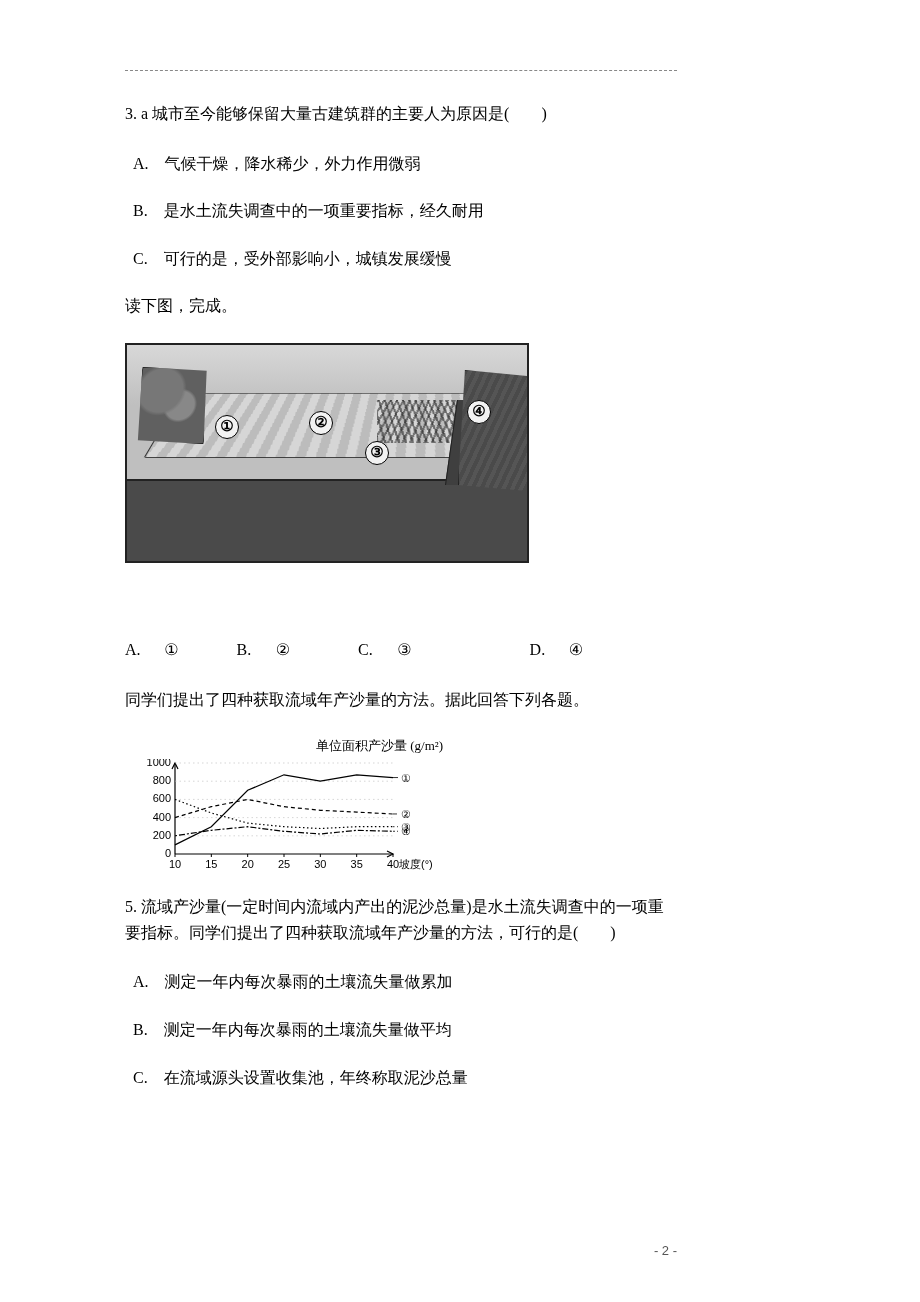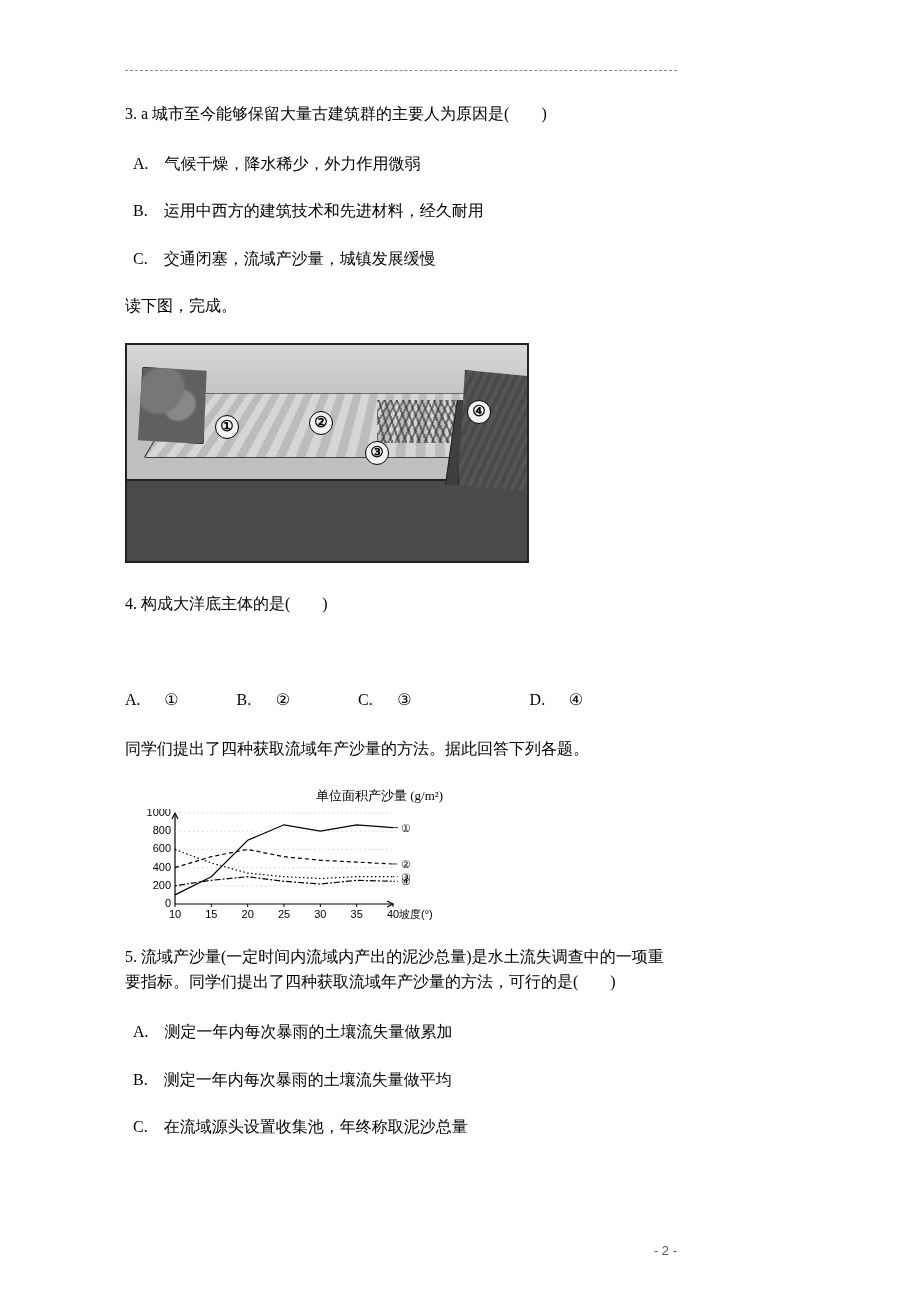--- a/index.html
+++ b/index.html
@@ -158,42 +158,41 @@
 </style>
 </head>
 <body>
 
 <div class="page">
 
   <div class="top-rule"></div>
 
   <p class="para">3. a 城市至今能够保留大量古建筑群的主要人为原因是(　　)</p>
   <p class="option">A.　气候干燥，降水稀少，外力作用微弱</p>
-  <p class="option">B.　运用中西方的建筑技术和先进材料，经久耐用</p>
-  <p class="option">C.　交通闭塞，流域产沙量，城镇发展缓慢</p>
+  <p class="option">B.　是水土流失调查中的一项重要指标，经久耐用</p>
+  <p class="option">C.　可行的是，受外部影响小，城镇发展缓慢</p>
 
   <p class="para">读下图，完成。</p>
 
   <div class="figure">
     <div class="ocean-fig">
       <div class="of-plateau-bg"></div>
       <div class="of-front-dark"></div>
       <div class="of-surface"></div>
       <div class="of-fans"></div>
       <div class="of-trench"></div>
       <div class="of-left-ridge"></div>
       <div class="of-right-ridge"></div>
       <div class="of-label of-l1">①</div>
       <div class="of-label of-l2">②</div>
       <div class="of-label of-l3">③</div>
       <div class="of-label of-l4">④</div>
     </div>
   </div>
 
-  <p class="para">4. 构成大洋底主体的是(　　)</p>
   <p class="q4-opts">
     <span>
       <span class="lbl">A.</span>
       <span>①</span>
     </span>
     <span style="display:inline-block; width:50px;"></span>
     <span>
       <span class="lbl">B.</span>
       <span>②</span>
     </span>

